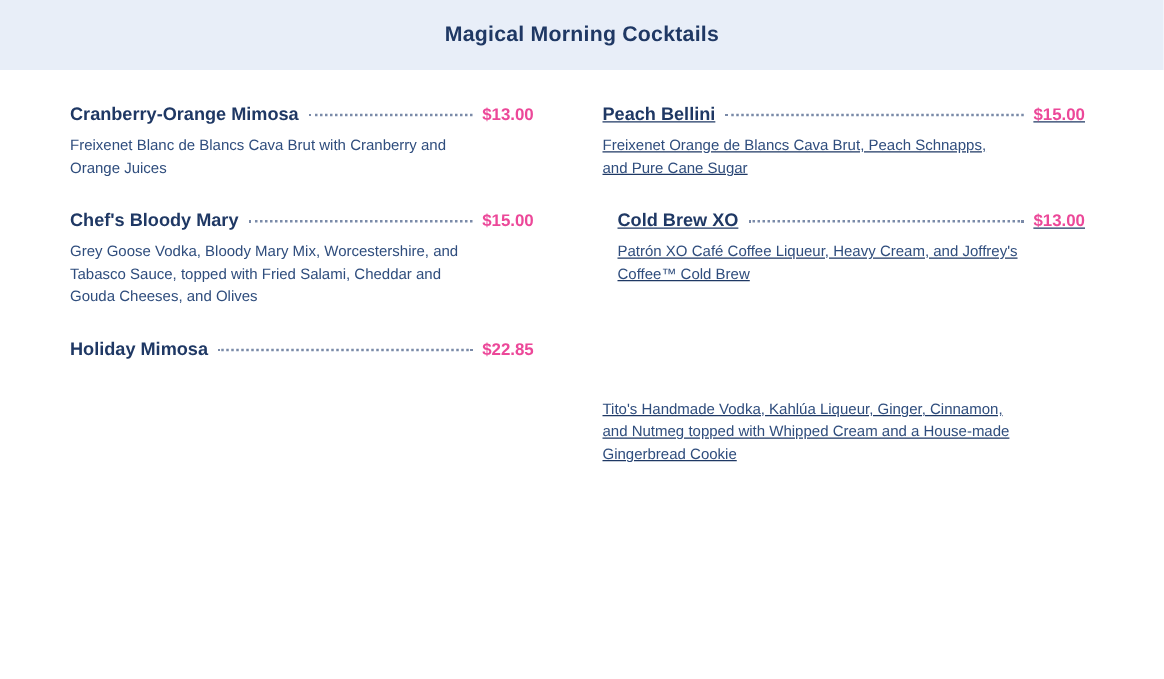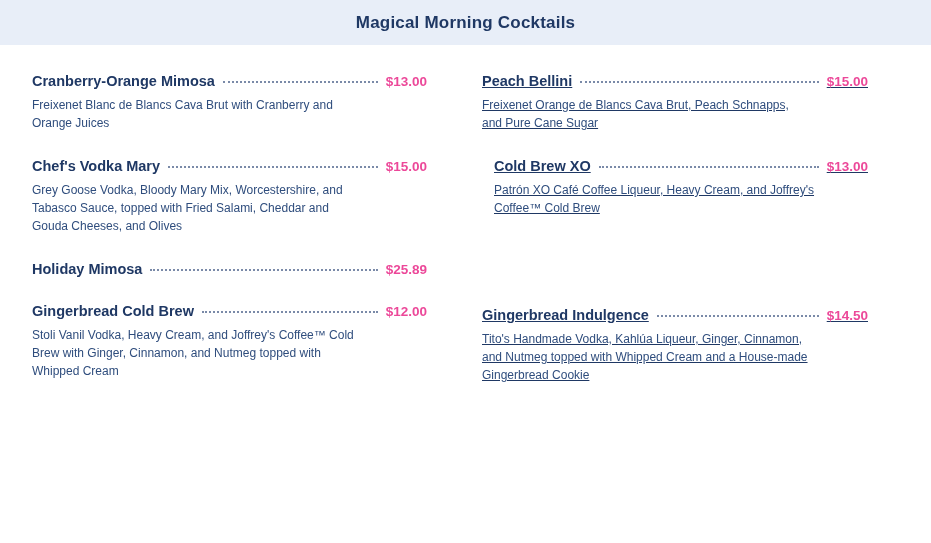--- a/index.html
+++ b/index.html
@@ -9,42 +9,42 @@
   body {
     width: 931px;
     height: 543px;
     background: #ffffff;
     font-family: "Liberation Sans", sans-serif;
     color: #1f3864;
     overflow: hidden;
   }
   .menu-header {
     background: #e8eef8;
-    height: 45px;
+    height: 56px;
     display: flex;
     align-items: center;
     justify-content: center;
   }
   .menu-header-title {
     font-size: 17px;
     font-weight: bold;
     color: #1f3864;
     letter-spacing: 0.2px;
   }
   .menu-body {
     display: flex;
     padding: 28px 0 0 0;
     box-sizing: border-box;
   }
   .menu-column {
     width: 441px;
     box-sizing: border-box;
   }
   .menu-column.left {
-    padding-left: 32px;
+    padding-left: 56px;
     padding-right: 14px;
   }
   .menu-column.right {
     padding-left: 41px;
     padding-right: 14px;
     text-decoration: underline;
   }
   .menu-item {
     margin-bottom: 26px;
   }
@@ -99,43 +99,35 @@
       <div class="item-head">
         <span class="item-name">Cranberry-Orange Mimosa</span>
         <span class="dots"></span>
         <span class="item-price">$13.00</span>
       </div>
       <div class="item-desc">Freixenet Blanc de Blancs Cava Brut with Cranberry and Orange Juices</div>
     </div>
 
     <div class="menu-item">
       <div class="item-head">
-        <span class="item-name">Chef's Vodka Mary</span>
+        <span class="item-name">Chef's Bloody Mary</span>
         <span class="dots"></span>
         <span class="item-price">$15.00</span>
       </div>
       <div class="item-desc">Grey Goose Vodka, Bloody Mary Mix, Worcestershire, and Tabasco Sauce, topped with Fried Salami, Cheddar and Gouda Cheeses, and Olives</div>
     </div>
 
     <div class="menu-item">
       <div class="item-head">
         <span class="item-name">Holiday Mimosa</span>
         <span class="dots"></span>
-        <span class="item-price">$25.89</span>
+        <span class="item-price">$22.85</span>
       </div>
     </div>
 
-    <div class="menu-item">
-      <div class="item-head">
-        <span class="item-name">Gingerbread Cold Brew</span>
-        <span class="dots"></span>
-        <span class="item-price">$12.00</span>
-      </div>
-      <div class="item-desc">Stoli Vanil Vodka, Heavy Cream, and Joffrey's Coffee™ Cold Brew with Ginger, Cinnamon, and Nutmeg topped with Whipped Cream</div>
-    </div>
 
   </div>
 
   <div class="menu-column right">
 
     <div class="menu-item">
       <div class="item-head">
         <span class="item-name">Peach Bellini</span>
         <span class="dots"></span>
         <span class="item-price">$15.00</span>
@@ -146,23 +138,18 @@
     <div class="menu-item" style="margin-bottom:90px;margin-left:12px;">
       <div class="item-head">
         <span class="item-name">Cold Brew XO</span>
         <span class="dots"></span>
         <span class="item-price">$13.00</span>
       </div>
       <div class="item-desc">Patrón XO Café Coffee Liqueur, Heavy Cream, and Joffrey's Coffee™ Cold Brew</div>
     </div>
 
     <div class="menu-item">
-      <div class="item-head">
-        <span class="item-name">Gingerbread Indulgence</span>
-        <span class="dots"></span>
-        <span class="item-price">$14.50</span>
-      </div>
       <div class="item-desc">Tito's Handmade Vodka, Kahlúa Liqueur, Ginger, Cinnamon, and Nutmeg topped with Whipped Cream and a House-made Gingerbread Cookie</div>
     </div>
 
   </div>
 
 </div>
 
 </body></html>

